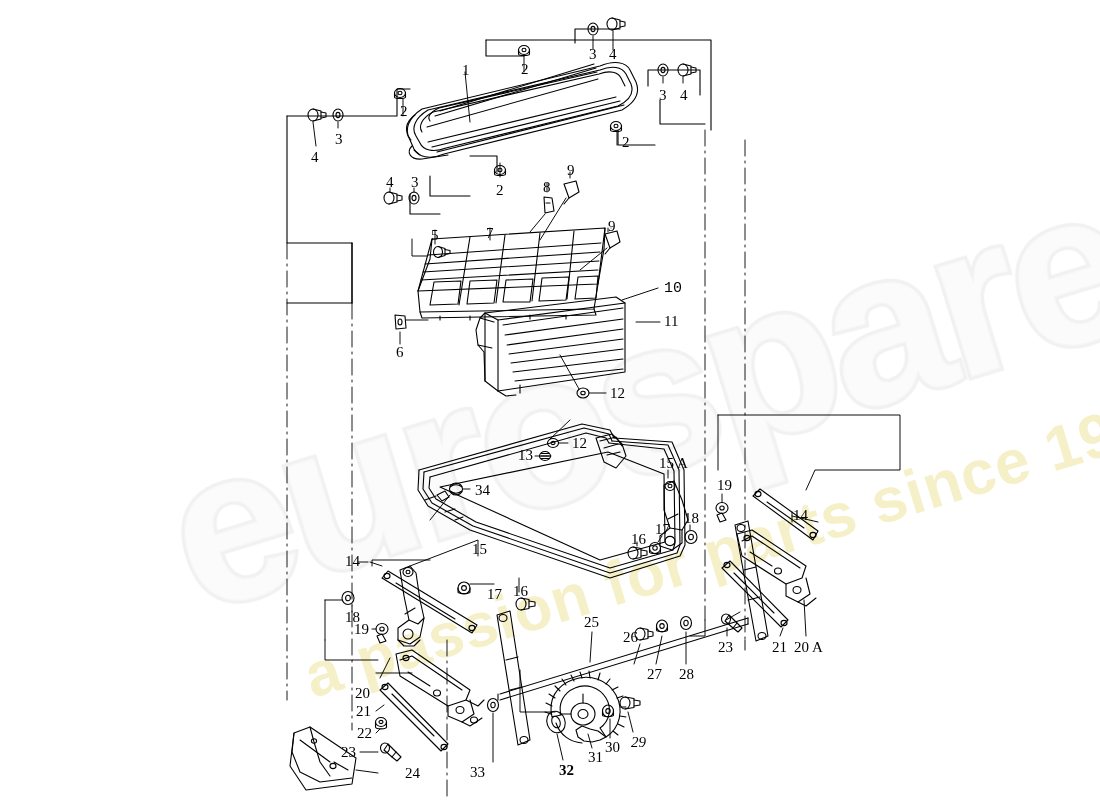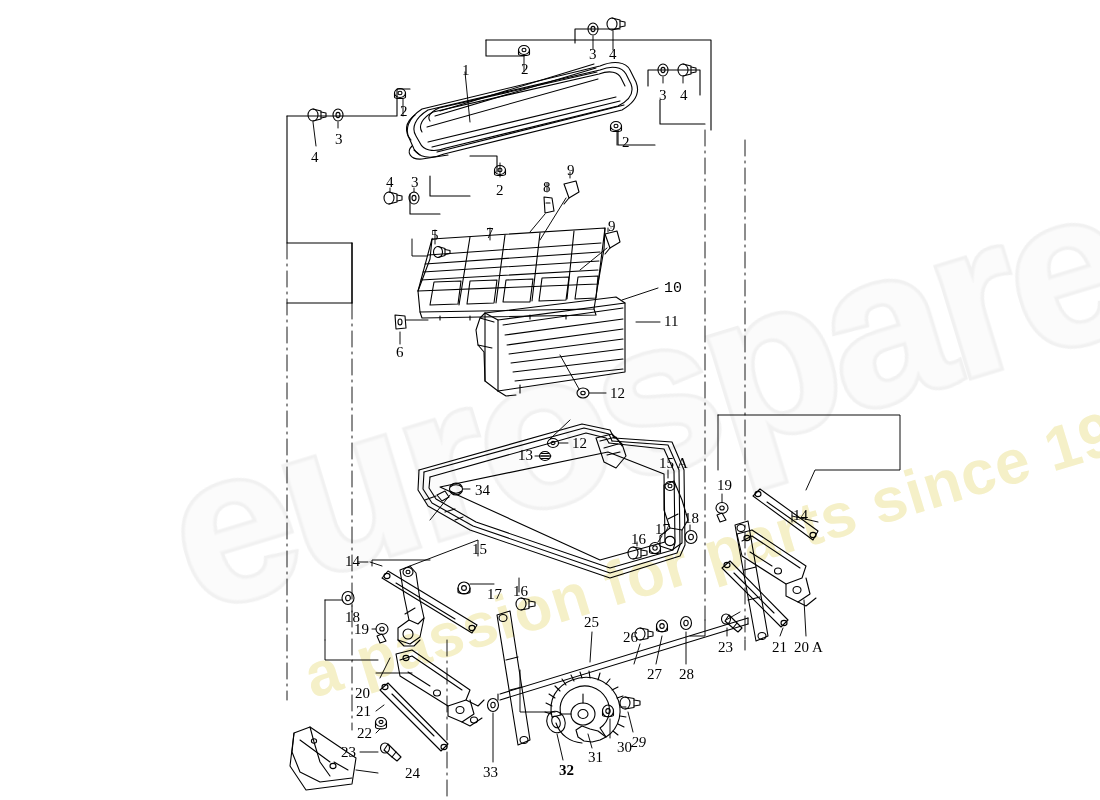--- a/index.html
+++ b/index.html
@@ -620,19 +620,19 @@
   <div class="lbl" style="left:772px;top:640px;">21</div>
   <div class="lbl" style="left:357px;top:726px;">22</div>
   <div class="lbl" style="left:341px;top:745px;">23</div>
   <div class="lbl" style="left:718px;top:640px;">23</div>
   <div class="lbl" style="left:405px;top:766px;">24</div>
   <div class="lbl" style="left:584px;top:615px;">25</div>
   <div class="lbl" style="left:623px;top:630px;font-family:Liberation Serif, serif;">26</div>
   <div class="lbl" style="left:647px;top:667px;">27</div>
   <div class="lbl" style="left:679px;top:667px;">28</div>
   <div class="lbl" style="left:631px;top:735px;font-style:italic;">29</div>
-  <div class="lbl" style="left:605px;top:740px;margin-left:12px;">30</div>
+  <div class="lbl" style="left:605px;top:740px;">30</div>
   <div class="lbl" style="left:588px;top:750px;">31</div>
   <div class="lbl" style="left:559px;top:763px;font-weight:bold;">32</div>
-  <div class="lbl" style="left:483px;top:765px;">33</div>
+  <div class="lbl" style="left:470px;top:765px;">33</div>
   <div class="lbl" style="left:475px;top:483px;">34</div>
 
 </div>
 
 </body></html>

